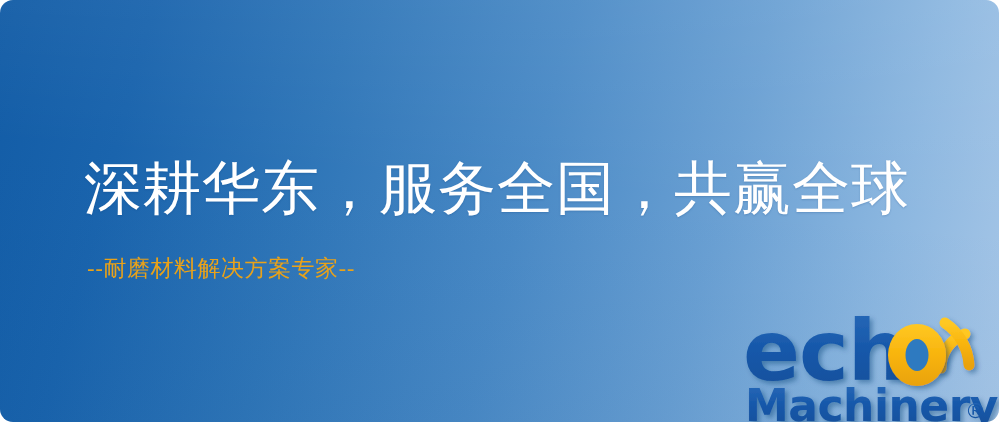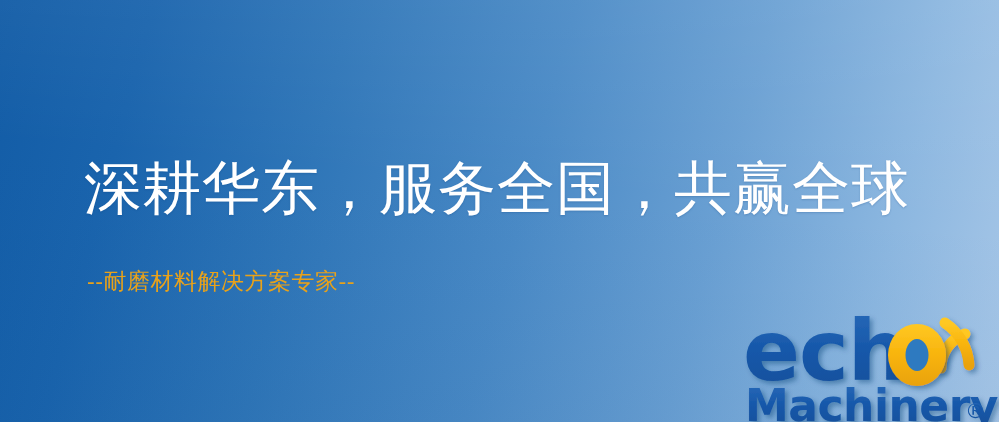--- a/index.html
+++ b/index.html
@@ -19,20 +19,21 @@
     
     background:
       linear-gradient(105deg,
         #125ca6 0%,
         #1a64ad 14%,
         #2f76b8 32%,
         #4a8ac6 52%,
         #6aa0d3 70%,
         #8cb7e0 86%,
         #a9c8e8 100%);
+    border-radius: 13px;
   }
 
   
   .banner::after {
     content: "";
     position: absolute;
     inset: 0;
     background: linear-gradient(185deg, rgba(255,255,255,0.07) 0%, rgba(255,255,255,0) 45%, rgba(8,70,135,0.07) 100%);
     pointer-events: none;
   }
@@ -47,21 +48,21 @@
     line-height: 70px;
     letter-spacing: 1px;
     white-space: nowrap;
     text-shadow: 0 1px 2px rgba(10,60,120,0.22);
     z-index: 3;
   }
 
   .subtitle {
     position: absolute;
     left: 87px;
-    top: 266px;
+    top: 253px;
     color: #e9a219;
     font-family: "DejaVu Serif", serif;
     font-size: 23px;
     line-height: 30px;
     letter-spacing: 0.5px;
     white-space: nowrap;
     z-index: 3;
   }
 
   

